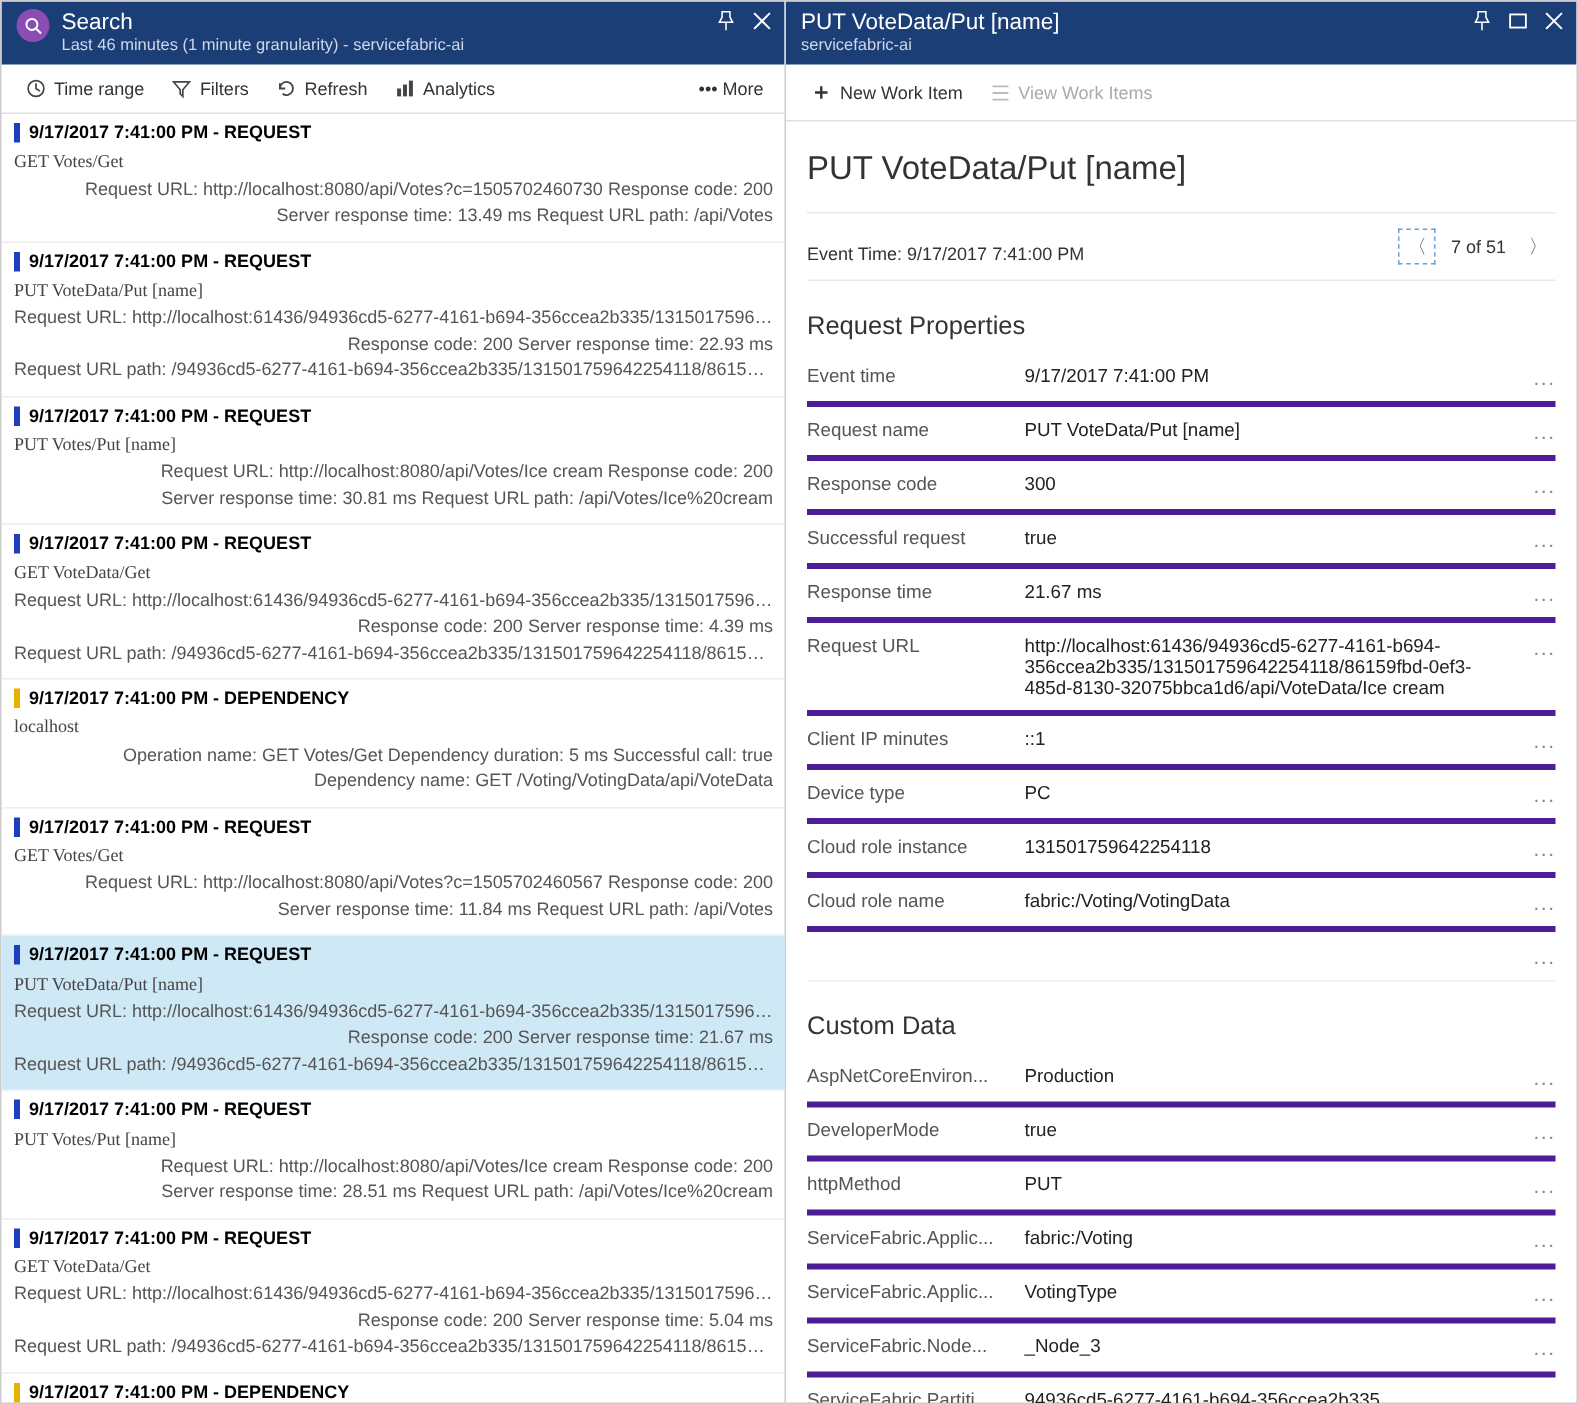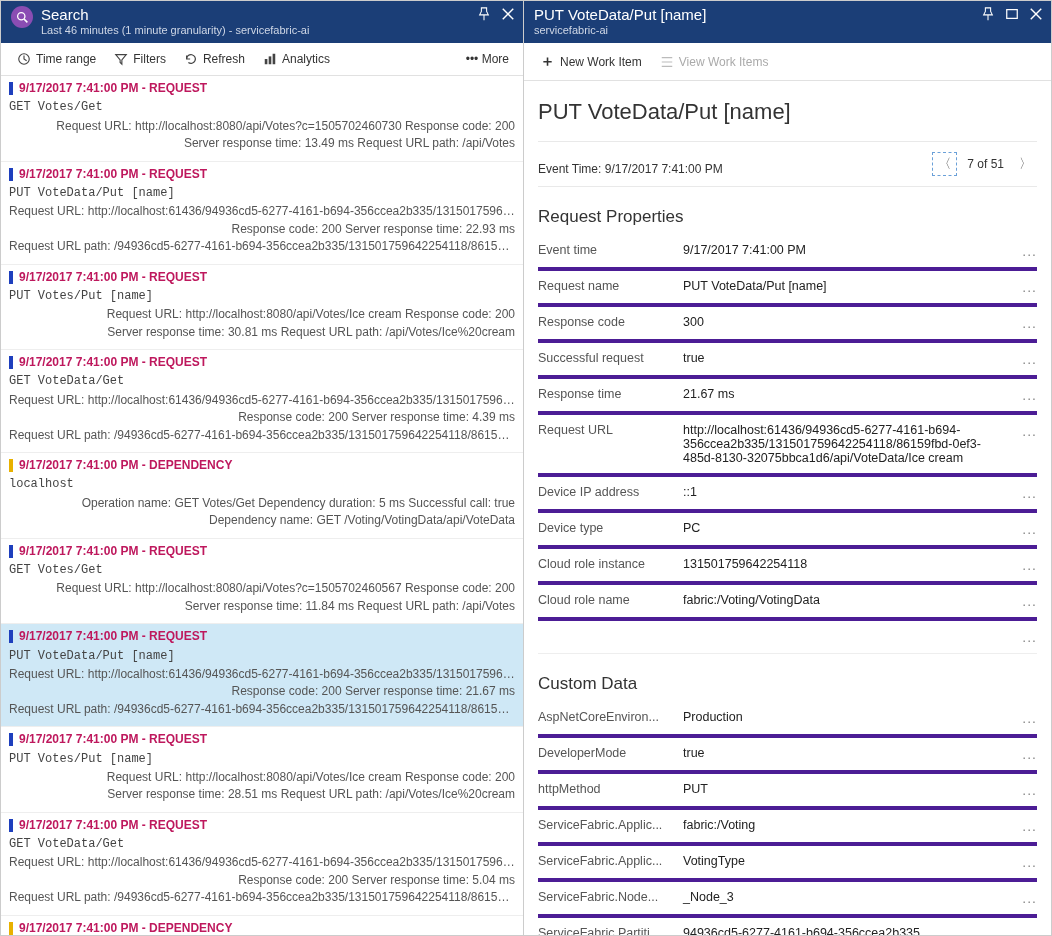--- a/index.html
+++ b/index.html
@@ -59,30 +59,30 @@
   .list { flex: 1; overflow-y: auto; overflow-x: hidden; }
   .row {
     padding: 4px 8px 8px 8px;
     border-bottom: 1px solid #eee;
     cursor: pointer;
     line-height: 1.45;
   }
   .row.selected { background: #cfe8f6; }
   .row .head {
     display: flex; align-items: center;
-    font-weight: 600; color: #be185d;
+    font-weight: 600; color: #000000;
     margin-bottom: 2px;
   }
   .row .bar {
     width: 4px; height: 13px; margin-right: 6px;
     background: #1e3fbd;
     display: inline-block;
   }
   .row .bar.dep { background: #e8b100; }
-  .row .method { font-family: Liberation Mono, monospace; font-size: 12px; color: #444; margin-bottom: 1px; }
+  .row .method { font-family: Liberation Serif, serif; font-size: 12px; color: #444; margin-bottom: 1px; }
   .row .meta { color: #555; font-size: 12px; overflow: hidden; white-space: nowrap; text-overflow: ellipsis; text-align: right; }
   .right .toolbar-btn .plus { font-size: 15px; font-weight: 700; }
   .detail-body { flex: 1; overflow-y: auto; padding: 0 14px 20px 14px; }
   .detail-title { font-size: 22px; font-weight: 300; color: #333; padding: 18px 0 16px 0; }
   .event-bar {
     display: flex; align-items: flex-end; justify-content: space-between;
     border-top: 1px solid #e9e9e9; border-bottom: 1px solid #e9e9e9;
     padding: 10px 0;
     font-size: 12px;
   }
@@ -362,21 +362,21 @@
             <div class="prop-key">Response time</div>
             <div class="prop-val">21.67 ms</div>
             <div class="prop-more">...</div>
           </div>
           <div class="prop-row">
             <div class="prop-key">Request URL</div>
             <div class="prop-val">http://localhost:61436/94936cd5-6277-4161-b694-356ccea2b335/131501759642254118/86159fbd-0ef3-485d-8130-32075bbca1d6/api/VoteData/Ice cream</div>
             <div class="prop-more">...</div>
           </div>
           <div class="prop-row">
-            <div class="prop-key">Device IP address</div>
+            <div class="prop-key">Client IP minutes</div>
             <div class="prop-val">::1</div>
             <div class="prop-more">...</div>
           </div>
           <div class="prop-row">
             <div class="prop-key">Device type</div>
             <div class="prop-val">PC</div>
             <div class="prop-more">...</div>
           </div>
           <div class="prop-row">
             <div class="prop-key">Cloud role instance</div>

